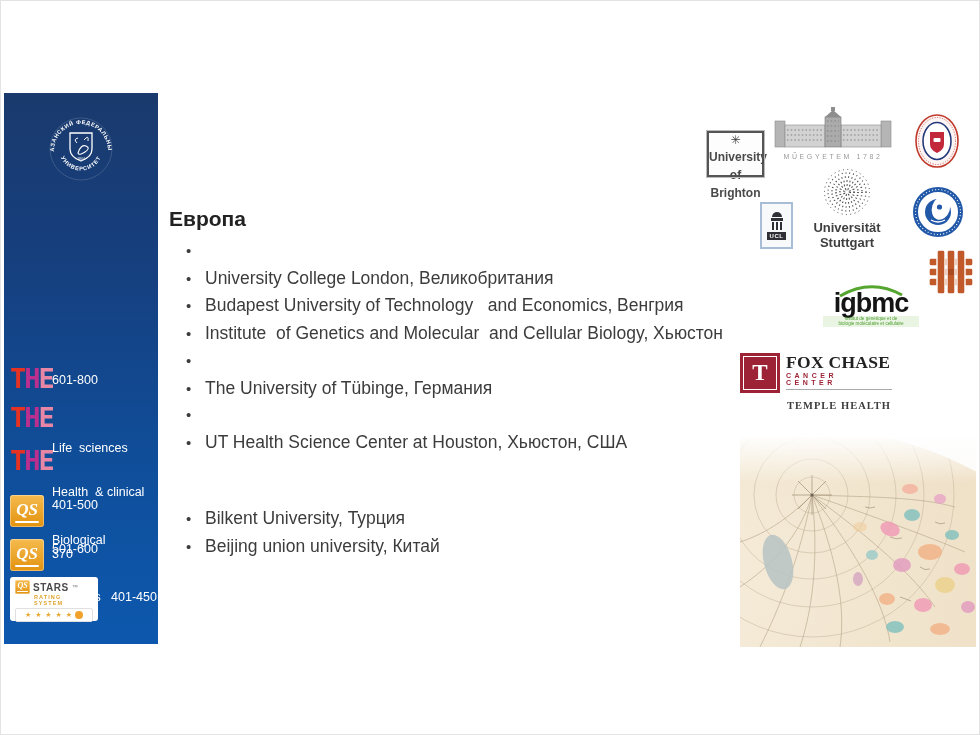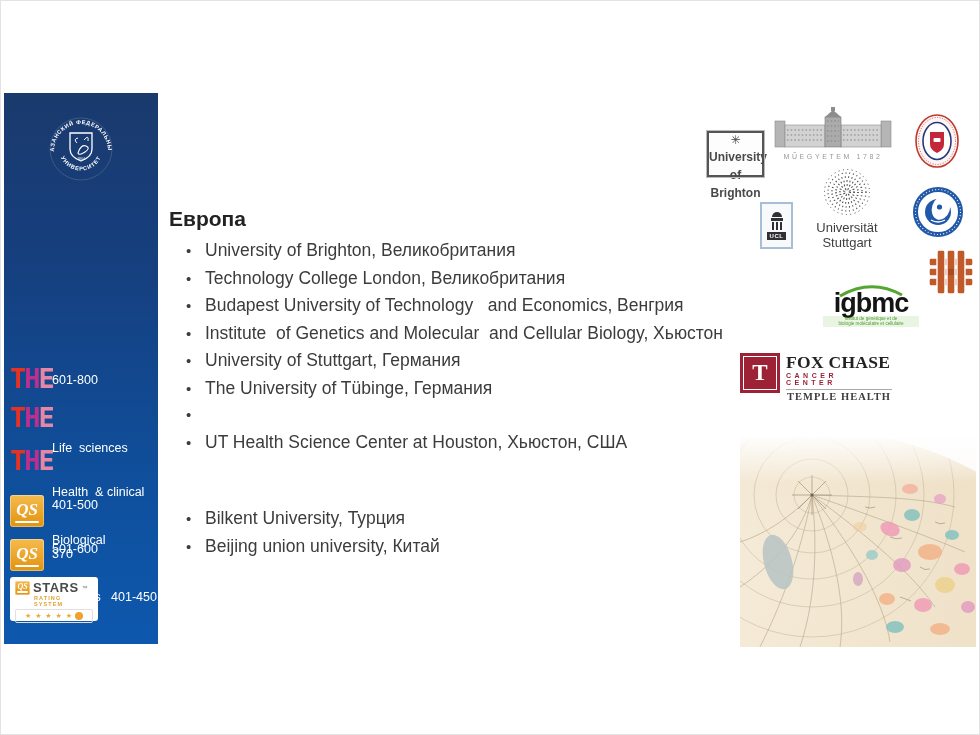--- a/index.html
+++ b/index.html
@@ -22,21 +22,21 @@
     display:flex;align-items:center;justify-content:center;position:relative;box-shadow:inset 0 0 0 1px rgba(255,255,255,.35);}
   .qs-sq span{color:#fff;font-family:"Liberation Serif",serif;font-style:italic;font-weight:bold;font-size:17px;line-height:1;margin-top:-4px;}
   .qs-sq::after{content:"";position:absolute;left:5px;right:5px;bottom:4px;height:2.5px;background:#fff;border-radius:1px;}
   .qs-pos{position:absolute;left:6px;}
   .stars-badge{position:absolute;left:6px;top:484px;width:88px;height:44px;background:#fff;border-radius:3px;
     padding:3px 5px;box-sizing:border-box;}
   .sb-row1{display:flex;align-items:center;gap:3px;}
   .qs-mini{width:15px;height:14px;border-radius:2px;}
   .qs-mini span{font-size:8px;margin-top:-2px;}
   .qs-mini::after{left:2px;right:2px;bottom:2px;height:1.5px;}
-  .sb-stars-word{font-size:13px;font-weight:bold;color:#4a4a4a;letter-spacing:.5px;}
+  .sb-stars-word{font-size:10px;font-weight:bold;color:#4a4a4a;letter-spacing:.5px;}
   .sb-tm{font-size:6px;color:#777;vertical-align:top;}
   .sb-rating{font-size:5.5px;color:#dfa32d;font-weight:bold;letter-spacing:1.1px;margin:0 0 2px 19px;}
   .sb-starrow{border:1px solid #e0e0e0;border-radius:2px;height:12px;display:flex;align-items:center;
     justify-content:center;gap:2px;color:#e8a72e;font-size:7px;letter-spacing:1px;}
   .sb-dot{width:8px;height:8px;border-radius:50%;background:#f0a22a;display:inline-block;}
   
   .title{position:absolute;left:320px;top:98px;width:450px;text-align:center;
     font-size:31px;font-weight:bold;color:#1b1b1b;letter-spacing:-.5px;}
   .subtitle{position:absolute;left:175px;top:156px;font-size:19px;font-weight:bold;color:#1e1e1e;}
   .section{position:absolute;left:168px;width:575px;}
@@ -46,38 +46,38 @@
   .litext{font-size:17.5px;color:#3c3c3c;white-space:pre;}
   
   .abs{position:absolute;}
   .brighton{left:706px;top:130px;width:57px;height:46px;border:2px solid #555;outline:1px solid #bbb;
     background:#fdfdfd;text-align:center;box-sizing:border-box;}
   .brighton .star{font-size:12px;color:#444;line-height:14px;display:block;}
   .brighton .bl{font-size:12px;font-weight:bold;color:#4a4a4a;line-height:9.5px;}
   .budapest{left:768px;top:106px;}
   .bilkent{left:913px;top:112px;}
   .stuttgart-ic{left:820px;top:167px;}
-  .stuttgart-tx{left:796px;top:219px;width:100px;text-align:center;font-size:13px;font-weight:normal;color:#3f3f3f;line-height:15px;}
+  .stuttgart-tx{left:796px;top:219px;width:100px;text-align:center;font-size:13px;font-weight:bold;color:#3f3f3f;line-height:15px;}
   .ucl{left:759px;top:201px;width:33px;height:47px;border:2px solid #a8bdd6;background:#f8f9fb;
     box-sizing:border-box;display:flex;flex-direction:column;align-items:center;justify-content:center;gap:2px;}
   .ucl .ucl-word{background:#2f2f35;color:#fff;font-size:6px;font-weight:bold;padding:1px 3px;letter-spacing:.5px;}
   .beijing{left:912px;top:186px;}
   .weave{left:926px;top:246px;}
   .igbmc{left:822px;top:281px;width:96px;text-align:center;}
   .igbmc .arc{display:block;margin:0 auto -8px auto;}
   .igbmc .name{font-size:27px;font-weight:bold;color:#141414;letter-spacing:-1px;line-height:26px;}
   .igbmc .tag{font-size:4.6px;color:#4b9e2f;background:#eaf4e2;line-height:5.4px;}
   .foxchase{left:739px;top:352px;width:152px;display:flex;gap:6px;}
   .fc-square{width:40px;height:40px;background:#9d2235;flex:0 0 auto;display:flex;align-items:center;justify-content:center;}
   .fc-inner{width:32px;height:32px;border:1.5px solid #fff;display:flex;align-items:center;justify-content:center;
     color:#fff;font-family:"Liberation Serif",serif;font-weight:bold;font-size:23px;}
   .fc-texts{flex:1;}
   .fc-name{font-family:"Liberation Serif",serif;font-weight:bold;font-size:17.5px;color:#222;line-height:18px;letter-spacing:.3px;}
   .fc-sub{font-size:7px;letter-spacing:3.5px;color:#9d2235;font-weight:bold;margin-top:1px;}
-  .fc-temple{border-top:1px solid #aaa;margin-top:3px;padding-top:1px;text-align:center;
+  .fc-temple{border-top:1px solid #aaa;margin-top:3px;padding-top:10px;text-align:center;
     font-family:"Liberation Serif",serif;font-weight:bold;font-size:10.5px;color:#3c3c3c;letter-spacing:1px;}
   .globe{left:739px;top:436px;}
 </style>
 </head>
 <body>
 
 <div id="slide">
 
   <div id="sidebar">
 
@@ -141,37 +141,35 @@
         <span class="sb-dot"></span>
       </div>
     </div>
   </div>
 
 
   <div class="section" style="top:206px;">
     <div class="section-h">Европа</div>
     <div class="li">
         <span class="bullet">•</span>
-        <span class="litext">University of Brighton, Великобритания</span>
-      </div>
-    <div class="li">
-        <span class="bullet">•</span>
-        <span class="litext">Technology College London, Великобритания</span>
+      </div>
+    <div class="li">
+        <span class="bullet">•</span>
+        <span class="litext">University College London, Великобритания</span>
       </div>
     <div class="li">
         <span class="bullet">•</span>
         <span class="litext">Budapest University of Technology   and Economics, Венгрия</span>
       </div>
     <div class="li">
         <span class="bullet">•</span>
         <span class="litext">Institute  of Genetics and Molecular  and Cellular Biology, Хьюстон</span>
       </div>
     <div class="li">
         <span class="bullet">•</span>
-        <span class="litext">University of Stuttgart, Германия</span>
       </div>
     <div class="li">
         <span class="bullet">•</span>
         <span class="litext">The University of Tübinge, Германия</span>
       </div>
   </div>
 
   <div class="section" style="top:400px;">
     <div class="li">
         <span class="bullet">•</span>

